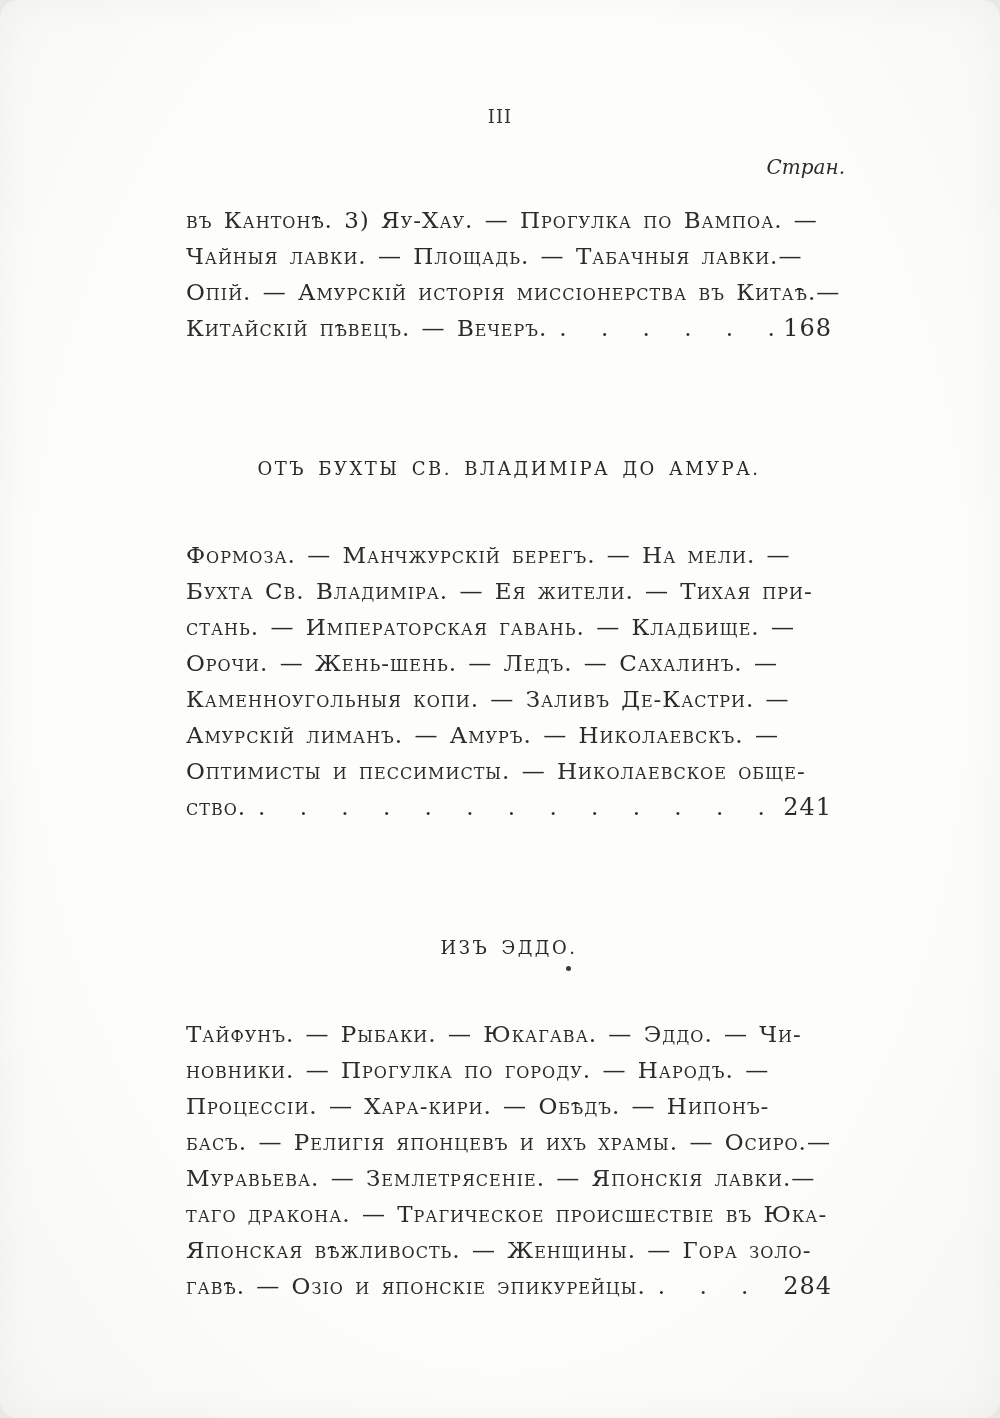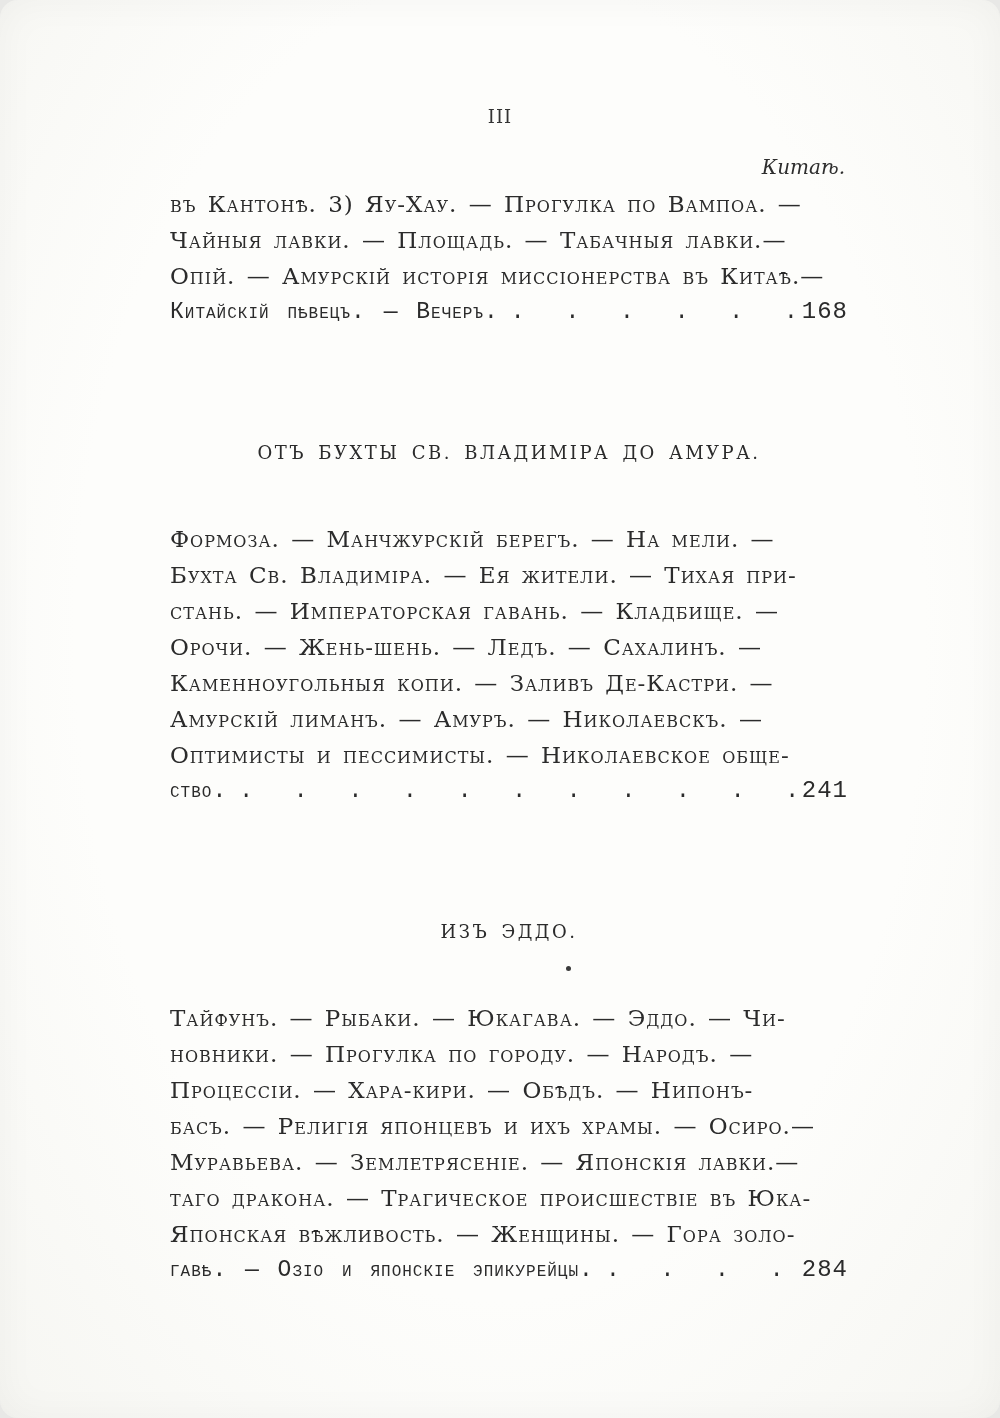--- a/index.html
+++ b/index.html
@@ -44,33 +44,32 @@
   }
   .section-heading {
     text-align: center;
     font-size: 18px;
     letter-spacing: 2.5px;
     word-spacing: 4px;
     margin: 112px 0 58px 0;
     color: #2b2b2b;
     white-space: nowrap;
   }
-  .entry { margin: 0; }
+  .entry { margin: 16px; }
   .line {
     font-size: 23px;
     line-height: 36px;
     font-variant-caps: small-caps;
     letter-spacing: 1px;
     word-spacing: 3px;
     white-space: nowrap;
   }
   .line.last {
     display: flex;
     align-items: baseline;
-    font-family: Liberation Mono, monospace;
   }
   .line.last .txt { flex: 0 0 auto; }
   .leader {
     flex: 1 1 auto;
     overflow: hidden;
     white-space: nowrap;
     letter-spacing: 9px;
     word-spacing: 9px;
     padding: 0 10px 0 12px;
     font-variant-caps: normal;
@@ -91,21 +90,21 @@
     height: 5px;
     border-radius: 50%;
     background: #3a3a3a;
   }
 </style>
 </head>
 <body>
 
 <div class="page">
   <div class="folio">III</div>
-  <div class="pages-label">Китаѣ.</div>
+  <div class="pages-label">Стран.</div>
   <div class="toc" id="toc">
       <div class="entry">
         <div class="line">въ Кантонѣ. 3) Яу-Хау. — Прогулка по Вампоа. —</div>
         <div class="line">Чайныя лавки. — Площадь. — Табачныя лавки.—</div>
         <div class="line">Опій. — Амурскій исторія миссіонерства въ Китаѣ.—</div>
         <div class="line last">
           <span class="txt">Китайскій пѣвецъ. — Вечеръ.</span>
           <span class="leader">. . . . . . . . . . . . . . . . . . . . . . . . . . . . . . . . . . . . . . . . . . . . . . . . . . . . . . . . . . . . </span>
           <span class="pnum">168</span>
         </div>

